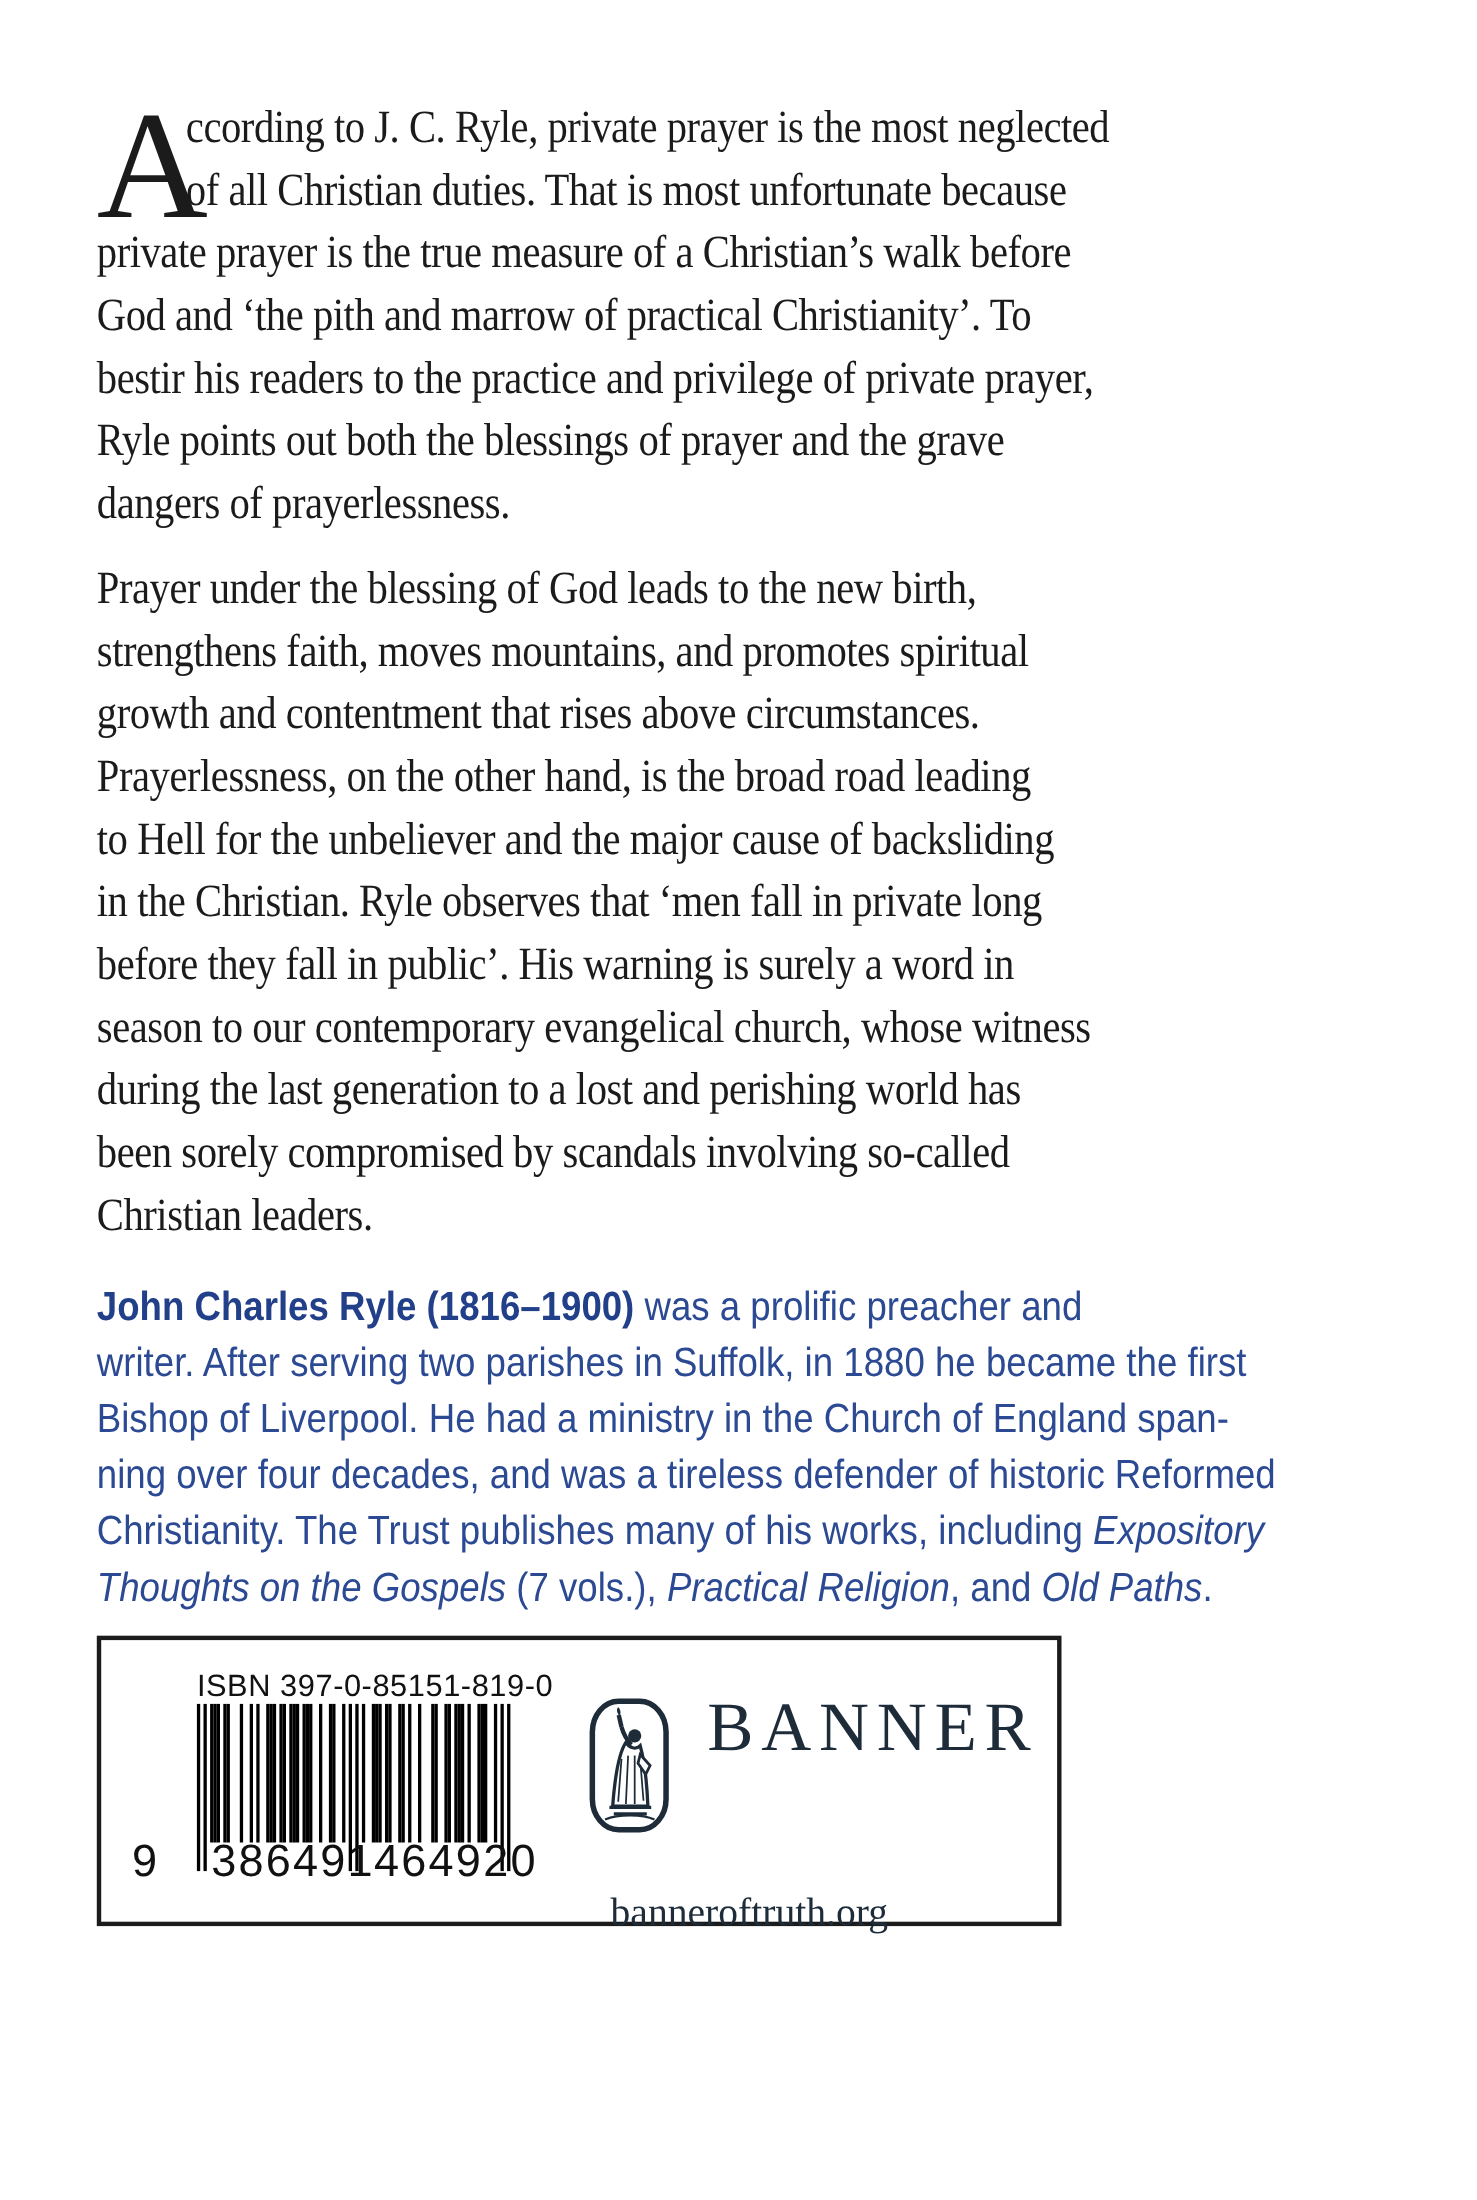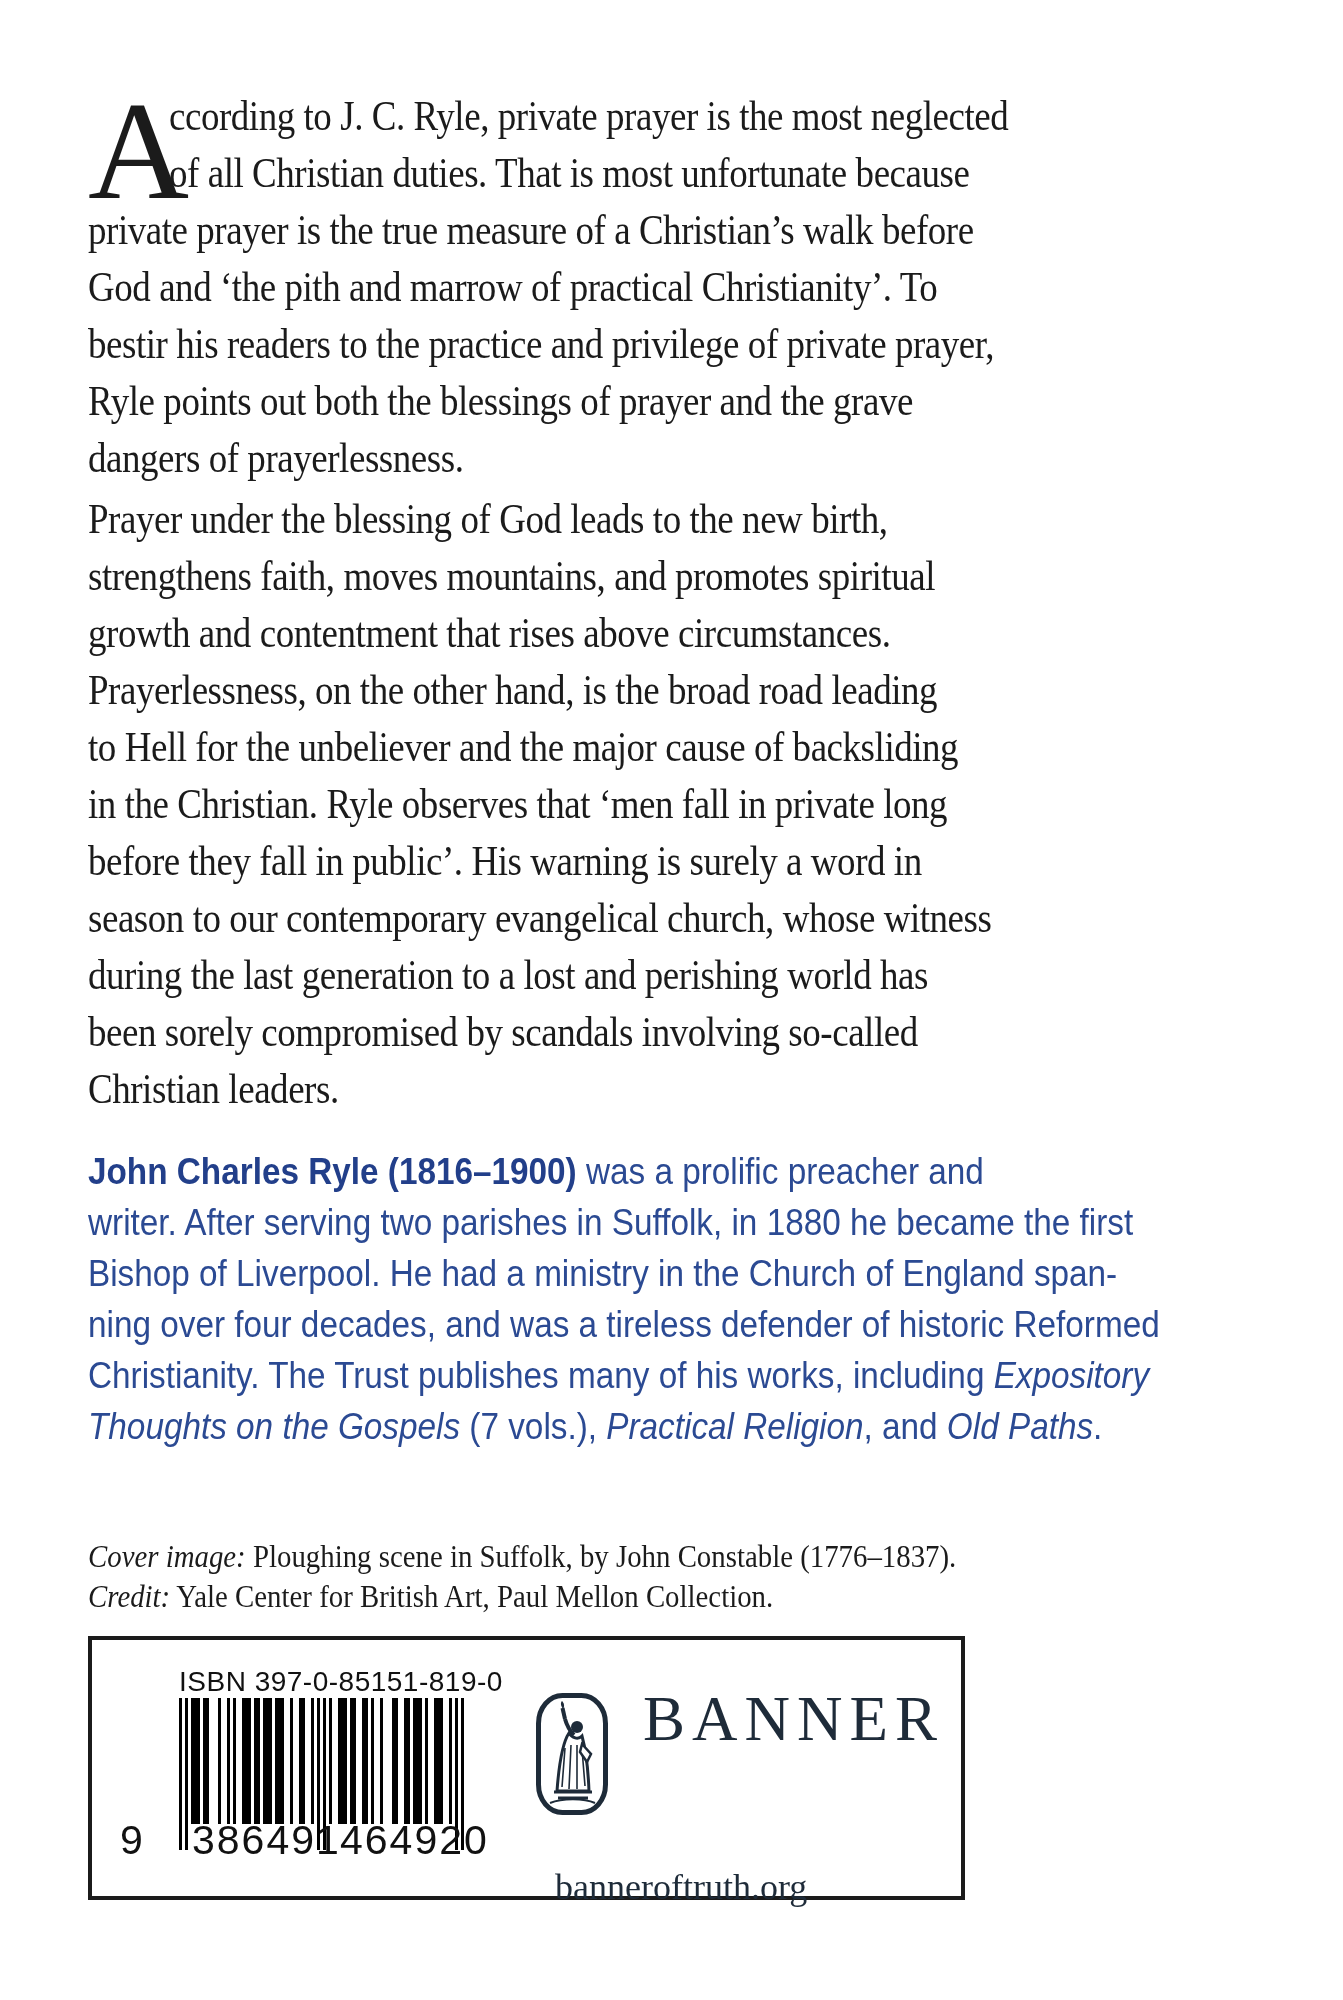--- a/index.html
+++ b/index.html
@@ -12,21 +12,21 @@
   }
   .content{position:absolute;left:88px;top:88px;width:1180px;}
 
   
   .para{position:relative;}
   .para .line{
     font-size:42px;line-height:57px;color:#1b1b1b;
     letter-spacing:-0.5px;white-space:nowrap;
     transform:scaleX(0.88);transform-origin:0 50%;
   }
-  .para.gap{margin-top:4px;}
+  .para.gap{margin-top:20px;}
   .dropcap{
     position:absolute;left:0;top:-7px;
     font-size:140px;line-height:1;color:#1b1b1b;
     font-family:"Liberation Serif", serif;
   }
   .has-dropcap .line:nth-of-type(1),
   .has-dropcap .line:nth-of-type(2){padding-left:92px;}
 
   
   .bio{margin-top:28px;}
@@ -114,24 +114,20 @@
 
     <div class="bio">
         <div class="line"><span class="seg-b">John Charles Ryle (1816–1900)</span><span> was a prolific preacher and</span></div>
         <div class="line"><span>writer. After serving two parishes in Suffolk, in 1880 he became the first</span></div>
         <div class="line"><span>Bishop of Liverpool. He had a ministry in the Church of England span-</span></div>
         <div class="line"><span>ning over four decades, and was a tireless defender of historic Reformed</span></div>
         <div class="line"><span>Christianity. The Trust publishes many of his works, including </span><span class="seg-i">Expository</span></div>
         <div class="line"><span class="seg-i">Thoughts on the Gospels</span><span> (7 vols.), </span><span class="seg-i">Practical Religion</span><span>, and </span><span class="seg-i">Old Paths</span><span>.</span></div>
       </div>
 
-    <div class="credits">
-        <div class="line"><span class="seg-i">Cover image:</span><span> Ploughing scene in Suffolk, by John Constable (1776–1837).</span></div>
-        <div class="line"><span class="seg-i">Credit:</span><span> Yale Center for British Art, Paul Mellon Collection.</span></div>
-      </div>
 
     <div class="barcode-box">
       <div class="isbn-label">ISBN 397-0-85151-819-0</div>
       <div class="bars" id="bars">
           <div class="m b tall"></div>
           <div class="m tall"></div>
           <div class="m b tall"></div>
           <div class="m"></div>
           <div class="m b"></div>
           <div class="m b"></div>

